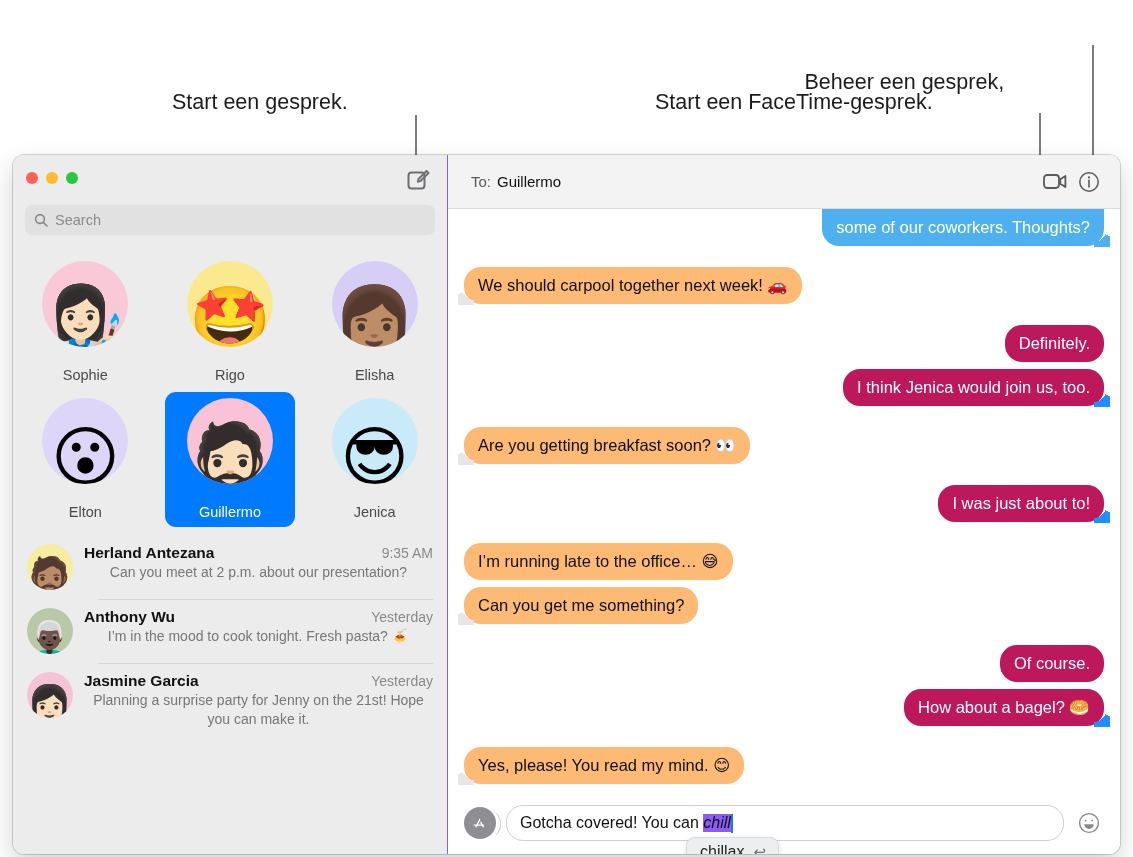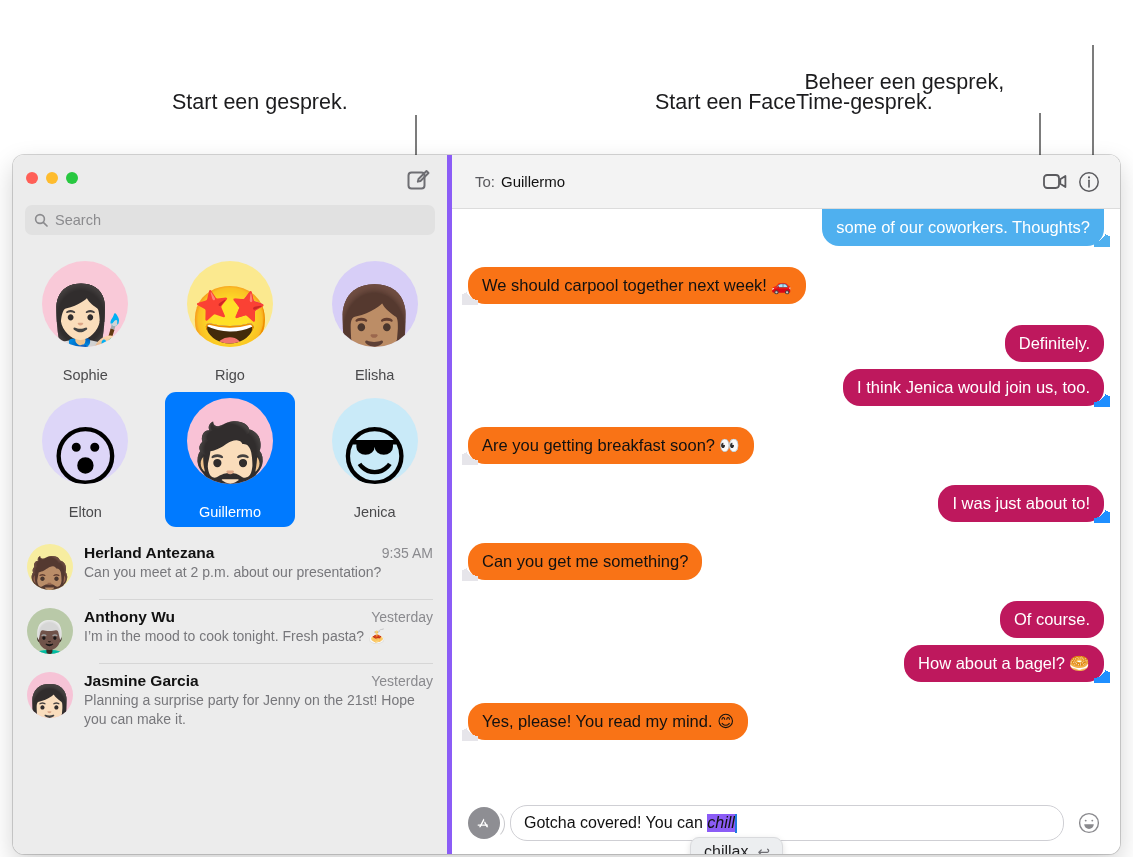--- a/index.html
+++ b/index.html
@@ -43,22 +43,23 @@
     overflow:hidden;
     display:flex;
   }
 
   
   .sidebar{
     width:434px;
     background:#ececec;
     display:flex;
     flex-direction:column;
-    border-right:5px solid #8b5cf6;
-    position:relative;
+    border-right:1px solid #8b5cf6;
+    position:relative;
+    text-align:center;
   }
   .sidebar-top{
     height:50px;
     position:relative;
     flex:0 0 auto;
   }
   .traffic{
     position:absolute; left:13px; top:17px;
     display:flex; gap:8px;
   }
@@ -202,21 +203,21 @@
   .bub{
     max-width:74%;
     padding:7px 14px 8px 14px;
     border-radius:17px;
     font-size:16.5px;
     line-height:22px;
     position:relative;
     word-wrap:break-word;
   }
   .msg.in .bub{
-    background:#f97316;color:#111;
+    background:#fdba74;color:#111;
   }
   .msg.out .bub{
     background:#be185d;color:#fff;
   }
   .msg.out .bub.sms{
     background:#4fb0ef;
   }
   .bub.tail::after{
     content:"";
     position:absolute;
@@ -469,20 +470,23 @@
         <div class="spacer-sm"></div>
         <div class="msg in">
           <div class="bub tail">Are you getting breakfast soon? 👀</div>
         </div>
         <div class="spacer-sm"></div>
         <div class="msg out">
           <div class="bub tail">I was just about to!</div>
         </div>
         <div class="spacer-sm"></div>
         <div class="msg in">
+          <div class="bub">I’m running late to the office… 😅</div>
+        </div>
+        <div class="msg in">
           <div class="bub tail">Can you get me something?</div>
         </div>
         <div class="spacer-sm"></div>
         <div class="msg out">
           <div class="bub">Of course.</div>
         </div>
         <div class="msg out">
           <div class="bub tail">How about a bagel? 🥯</div>
         </div>
         <div class="spacer-sm"></div>

